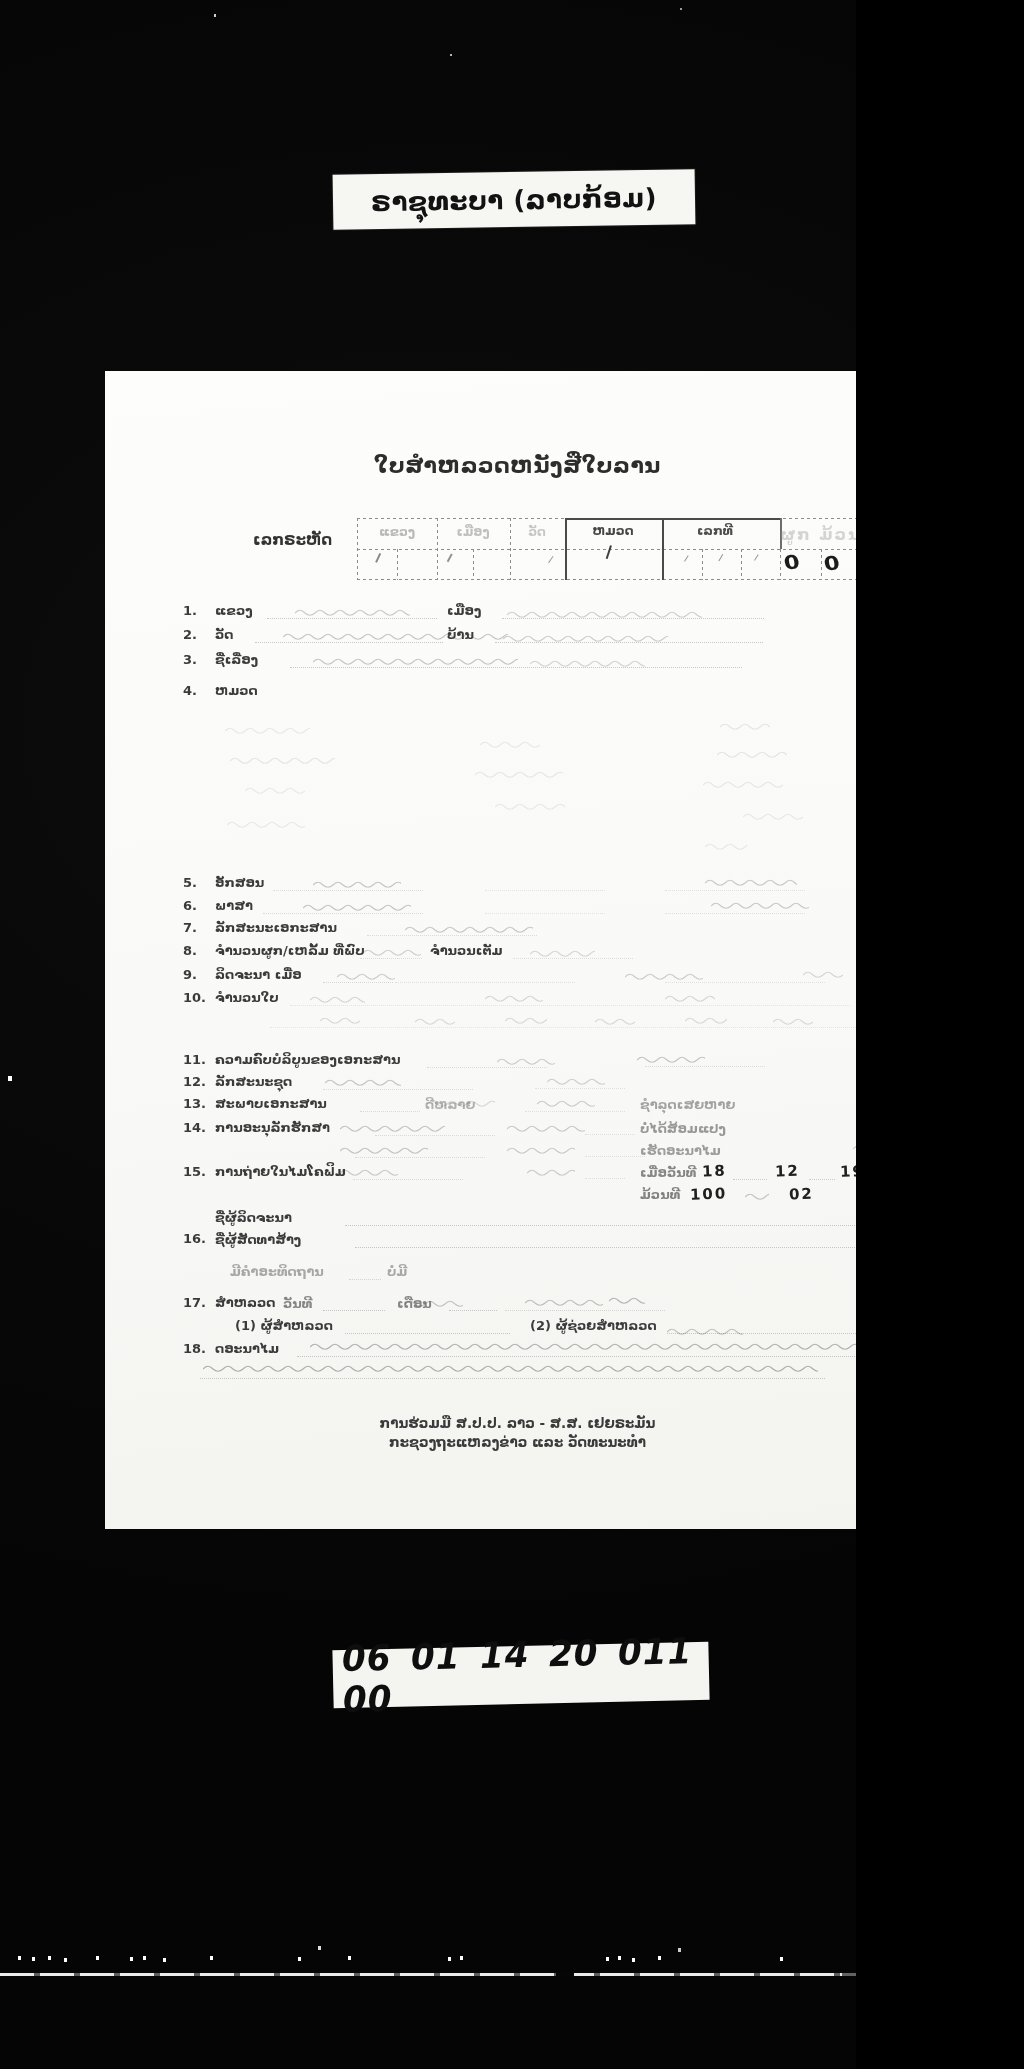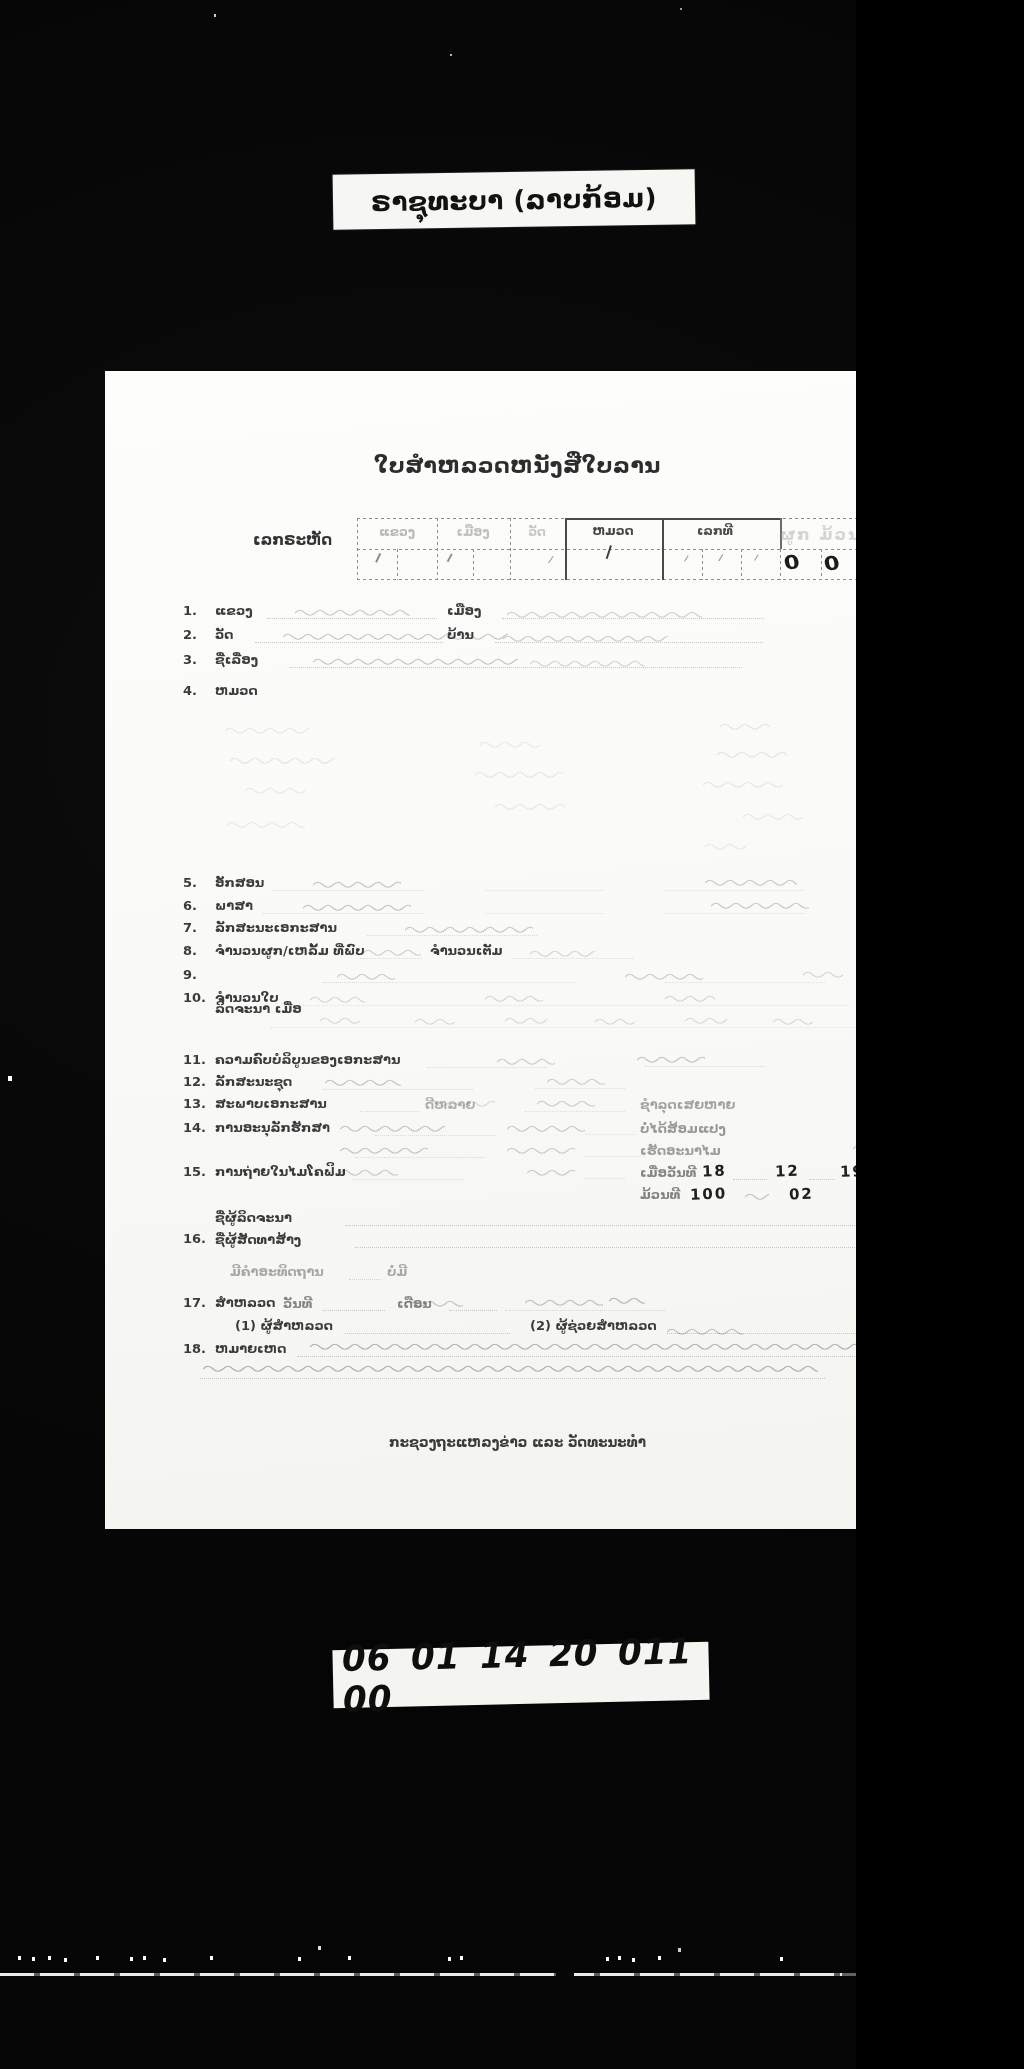--- a/index.html
+++ b/index.html
@@ -107,21 +107,21 @@
     <span class="sp b13" style="left:110px;top:527px;">ພາສາ</span>
 
     <span class="sp b13" style="left:78px;top:549px;">7.</span>
     <span class="sp b13" style="left:110px;top:549px;">ລັກສະນະເອກະສານ</span>
 
     <span class="sp b13" style="left:78px;top:572px;">8.</span>
     <span class="sp b13" style="left:110px;top:572px;">ຈຳນວນຜູກ/ເຫລັ້ມ ທີ່ພົບ</span>
     <span class="sp b13" style="left:325px;top:572px;">ຈຳນວນເຕັມ</span>
 
     <span class="sp b13" style="left:78px;top:596px;">9.</span>
-    <span class="sp b13" style="left:110px;top:596px;margin-top:34px;">ລິດຈະນາ ເມື່ອ</span>
+    <span class="sp b13" style="left:110px;top:596px;">ລິດຈະນາ ເມື່ອ</span>
 
     <span class="sp b13" style="left:78px;top:619px;">10.</span>
     <span class="sp b13" style="left:110px;top:619px;">ຈຳນວນໃບ</span>
 
     <span class="sp b13" style="left:78px;top:681px;">11.</span>
     <span class="sp b13" style="left:110px;top:681px;">ຄວາມຄົບບໍລິບູນຂອງເອກະສານ</span>
 
     <span class="sp b13" style="left:78px;top:703px;">12.</span>
     <span class="sp b13" style="left:110px;top:703px;">ລັກສະນະຊຸດ</span>
 
@@ -152,22 +152,23 @@
     <span class="sp b13" style="left:282px;top:893px;opacity:.42;">ບໍ່ມີ</span>
 
     <span class="sp b13" style="left:78px;top:924px;">17.</span>
     <span class="sp b13" style="left:110px;top:924px;">ສຳຫລວດ</span>
     <span class="sp b13" style="left:178px;top:925px;opacity:.6;">ວັນທີ</span>
     <span class="sp b13" style="left:292px;top:925px;opacity:.6;">ເດືອນ</span>
     <span class="sp b13" style="left:130px;top:947px;">(1) ຜູ້ສຳຫລວດ</span>
     <span class="sp b13" style="left:425px;top:947px;">(2) ຜູ້ຊ່ວຍສຳຫລວດ</span>
 
     <span class="sp b13" style="left:78px;top:970px;">18.</span>
-    <span class="sp b13" style="left:110px;top:970px;">ຫມາຍເຫດ</span>
-
+    <span class="sp b13" style="left:110px;top:970px;">ດອະນາໄມ</span>
+
+    <div class="sp foot2">ການຮ່ວມມື ສ.ປ.ປ. ລາວ - ສ.ສ. ເຢຍຣະມັນ</div>
     <div class="sp foot3">ກະຊວງຖະແຫລງຂ່າວ ແລະ ວັດທະນະທຳ</div>
   <div class="lead" style="left: 162px; top: 246px; width: 170px; opacity: 0.5;"></div>
       <div class="lead" style="left: 397px; top: 246px; width: 262px; opacity: 0.5;"></div>
       <div class="lead" style="left: 150px; top: 270px; width: 188px; opacity: 0.5;"></div>
       <div class="lead" style="left: 390px; top: 270px; width: 268px; opacity: 0.5;"></div>
       <div class="lead" style="left: 185px; top: 295px; width: 452px; opacity: 0.5;"></div>
       <div class="lead" style="left: 168px; top: 518px; width: 150px; opacity: 0.3;"></div>
       <div class="lead" style="left: 380px; top: 518px; width: 120px; opacity: 0.22;"></div>
       <div class="lead" style="left: 560px; top: 518px; width: 140px; opacity: 0.25;"></div>
       <div class="lead" style="left: 158px; top: 541px; width: 160px; opacity: 0.3;"></div>

